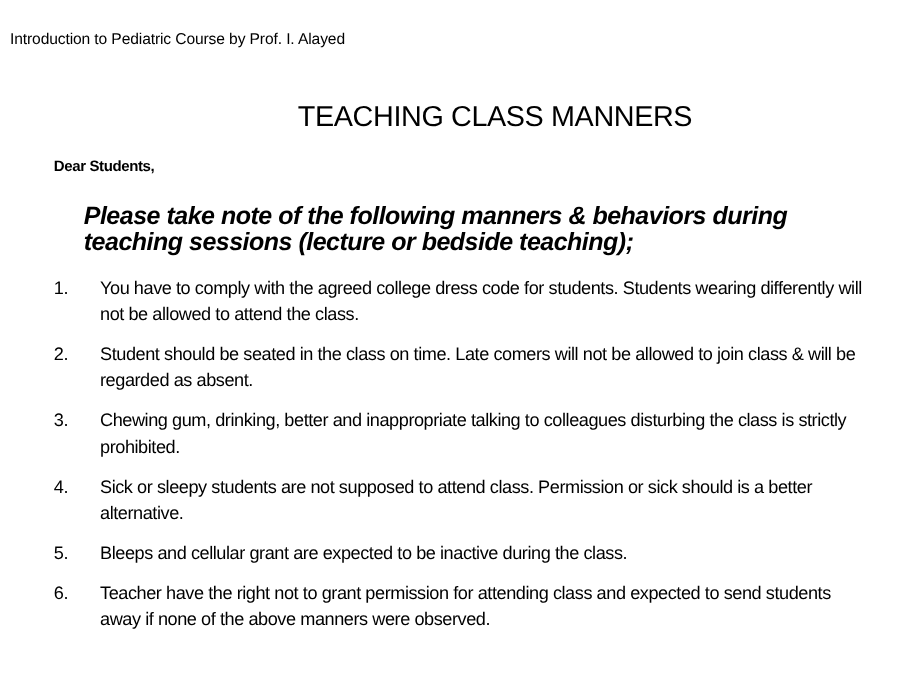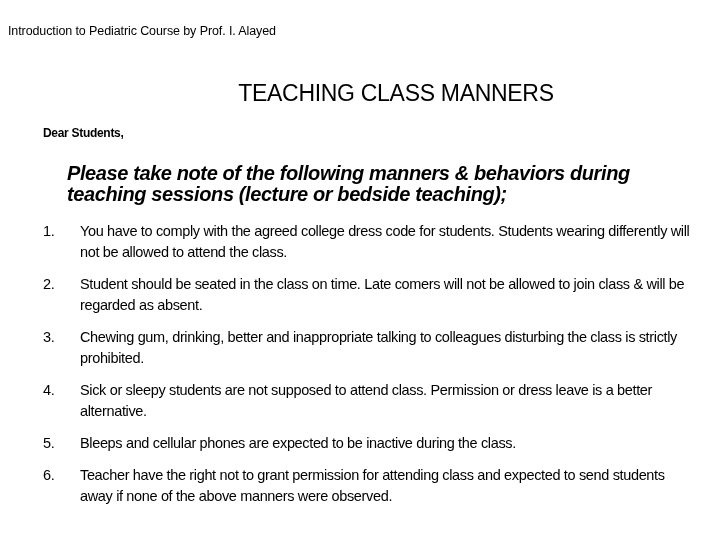--- a/index.html
+++ b/index.html
@@ -96,23 +96,23 @@
   <li class="rule">
     <span class="rule-num">2.</span>
     <span class="rule-text">Student should be seated in the class on time. Late comers will not be allowed to join class &amp; will be regarded as absent.</span>
   </li>
   <li class="rule">
     <span class="rule-num">3.</span>
     <span class="rule-text">Chewing gum, drinking, better and inappropriate talking to colleagues disturbing the class is strictly prohibited.</span>
   </li>
   <li class="rule">
     <span class="rule-num">4.</span>
-    <span class="rule-text">Sick or sleepy students are not supposed to attend class. Permission or dress leave is a better alternative.</span>
+    <span class="rule-text">Sick or sleepy students are not supposed to attend class. Permission or sick should is a better alternative.</span>
   </li>
   <li class="rule">
     <span class="rule-num">5.</span>
-    <span class="rule-text">Bleeps and cellular phones are expected to be inactive during the class.</span>
+    <span class="rule-text">Bleeps and cellular grant are expected to be inactive during the class.</span>
   </li>
   <li class="rule">
     <span class="rule-num">6.</span>
     <span class="rule-text">Teacher have the right not to grant permission for attending class and expected to send students away if none of the above manners were observed.</span>
   </li>
 </ol>
 
 </body></html>

